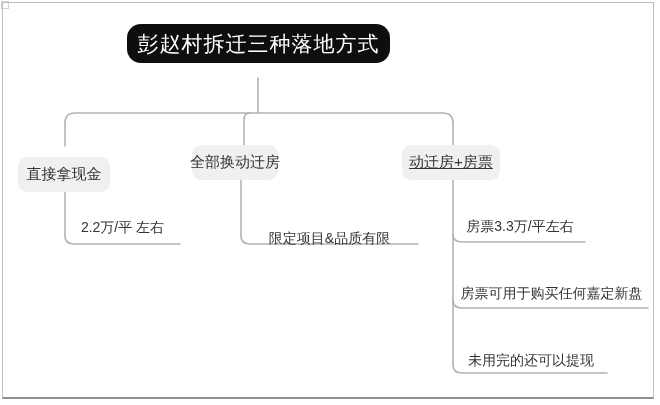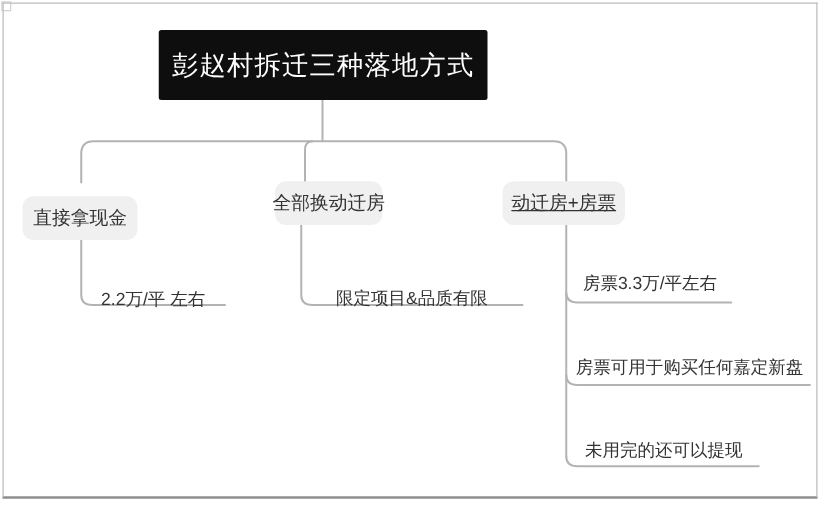--- a/index.html
+++ b/index.html
@@ -16,39 +16,39 @@
   }
   .corner-mark{
     position:absolute;left:1px;top:1px;width:6px;height:6px;
     border:1px solid #d2d2d2;
   }
   svg.connectors{position:absolute;left:0;top:0;}
   svg.connectors path{
     fill:none;stroke:var(--line,#b3b3b3);stroke-width:1.6;stroke-linecap:round;
   }
   .node-root{
-    position:absolute;left:127px;top:24px;width:263px;height:56px;
+    position:absolute;left:127px;top:24px;width:263px;height:39px;
     background:var(--root-bg,#0e0e0e);color:var(--root-fg,#fff);
-    border-radius:2px;display:flex;align-items:center;justify-content:center;
+    border-radius:14px;display:flex;align-items:center;justify-content:center;
     font-size:21px;letter-spacing:1px;white-space:nowrap;
   }
   .node-branch{
     position:absolute;top:145px;height:35px;
     background:var(--branch-bg,#f0f0f0);color:var(--node-fg,#333);
     border-radius:9px;display:flex;align-items:center;justify-content:center;
     font-size:15px;white-space:nowrap;
   }
   .branch-1{left:18px;width:92px;margin-top:12px;}
-  .branch-2{left:192px;width:86px;margin-left:28px;}
+  .branch-2{left:192px;width:86px;}
   .branch-3{left:402px;width:98px;text-decoration:underline;}
   .leaf{
     position:absolute;color:var(--node-fg,#333);font-size:14px;
     text-align:center;white-space:nowrap;line-height:20px;
   }
-  .leaf-1{left:65px;width:115px;top:217px;margin-top:12px;}
+  .leaf-1{left:65px;width:115px;top:217px;}
   .leaf-2{left:241px;width:177px;top:228px;}
   .leaf-3a{left:455px;width:130px;top:216px;}
   .leaf-3b{left:455px;width:193px;top:283px;}
   .leaf-3c{left:455px;width:152px;top:350px;}
 </style>
 </head>
 <body>
 
 <div class="stage">
 

